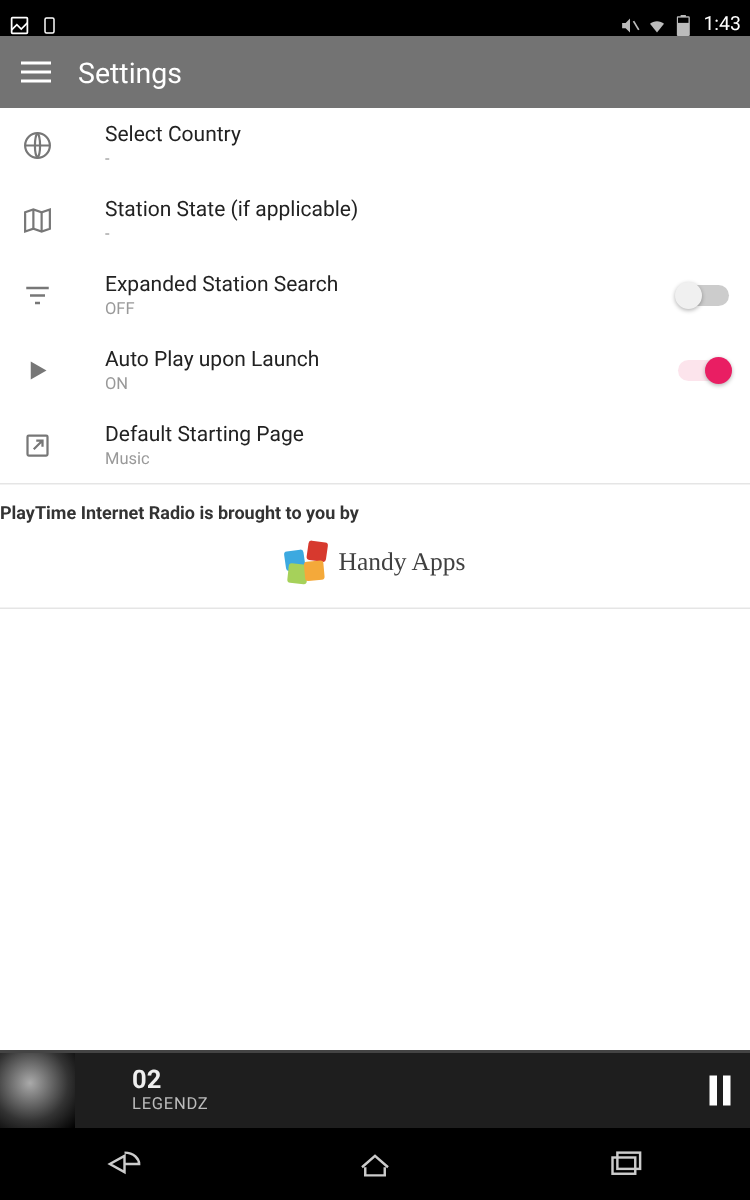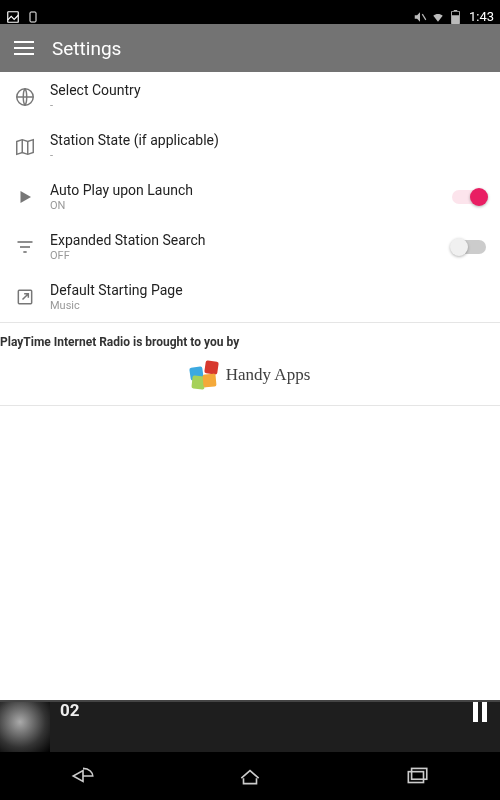--- a/index.html
+++ b/index.html
@@ -43,21 +43,21 @@
     min-height: 46px;
     gap: 14px;
     cursor: pointer;
   }
   .setting-icon {
     width: 22px; height: 22px;
     color: #777;
     flex-shrink: 0;
     display: flex; align-items: center; justify-content: center;
   }
-  .setting-texts { flex: 1; }
+  .setting-texts { flex: 1; margin-left: 20px; }
   .setting-title { font-size: 14px; color: #222; }
   .setting-sub { font-size: 11px; color: #999; margin-top: 1px; }
   .toggle {
     width: 34px; height: 14px;
     background: #ccc;
     border-radius: 7px;
     position: relative;
     flex-shrink: 0;
   }
   .toggle .knob {
@@ -95,22 +95,23 @@
   .sq3 { background: #a6d15a; bottom: 0; left: 2px; transform: rotate(6deg); }
   .sq4 { background: #f4a93a; bottom: 2px; right: 2px; transform: rotate(-5deg); }
   .promo-brand { font-size: 17px; color: #404040; font-family: Georgia, serif; }
   .player {
     position: absolute;
     bottom: 48px;
     left: 0; right: 0;
     height: 52px;
     background: #1e1e1e;
     display: flex;
-    align-items: flex-start;
+    align-items: center;
     border-top: 2px solid #444;
+    gap: 28px;
   }
   .player .art {
     width: 50px; height: 50px;
     background: radial-gradient(circle at 40% 40%, #aaa 0%, #333 60%, #000 100%);
     flex-shrink: 0;
   }
   .player .info { padding-left: 10px; flex: 1; color: #eee; }
   .player .track-no { font-size: 17px; font-weight: bold; line-height: 1; }
   .player .track-name { font-size: 11px; color: #bbb; letter-spacing: 0.5px; }
   .player .pause {
@@ -204,46 +205,46 @@
         </svg>
     </div>
     <div class="setting-texts">
       <div class="setting-title">Station State (if applicable)</div>
       <div class="setting-sub">-</div>
     </div>
   </div>
 
   <div class="setting-row">
     <div class="setting-icon">
-      <svg width="18" height="18" viewBox="0 0 24 24" fill="#777">
-          <polygon points="6,4 20,12 6,20"></polygon>
-        </svg>
-    </div>
-    <div class="setting-texts">
-      <div class="setting-title">Auto Play upon Launch</div>
-      <div class="setting-sub">ON</div>
-    </div>
-    <div class="toggle on">
-        <div class="knob"></div>
-      </div>
-  </div>
-
-  <div class="setting-row">
-    <div class="setting-icon">
       <svg width="20" height="20" viewBox="0 0 24 24" fill="none" stroke="#777" stroke-width="2">
           <line x1="3" y1="6" x2="21" y2="6"></line>
           <line x1="6" y1="12" x2="18" y2="12"></line>
           <line x1="10" y1="18" x2="14" y2="18"></line>
         </svg>
     </div>
     <div class="setting-texts">
       <div class="setting-title">Expanded Station Search</div>
       <div class="setting-sub">OFF</div>
     </div>
     <div class="toggle">
+        <div class="knob"></div>
+      </div>
+  </div>
+
+  <div class="setting-row">
+    <div class="setting-icon">
+      <svg width="18" height="18" viewBox="0 0 24 24" fill="#777">
+          <polygon points="6,4 20,12 6,20"></polygon>
+        </svg>
+    </div>
+    <div class="setting-texts">
+      <div class="setting-title">Auto Play upon Launch</div>
+      <div class="setting-sub">ON</div>
+    </div>
+    <div class="toggle on">
         <div class="knob"></div>
       </div>
   </div>
 
   <div class="setting-row">
     <div class="setting-icon">
       <svg width="20" height="20" viewBox="0 0 24 24" fill="none" stroke="#777" stroke-width="1.8">
           <rect x="4" y="4" width="16" height="16" rx="1"></rect>
           <path d="M9 15l7-7M11 8h5v5"></path>
         </svg>
@@ -269,20 +270,21 @@
     </div>
   </div>
 
   <div class="divider"></div>
 </div>
 
 <div class="player">
   <div class="art"></div>
   <div class="info">
     <div class="track-no">02</div>
+    <div class="track-name">LEGENDZ</div>
   </div>
   <div class="pause">
     <span></span>
       <span></span>
   </div>
 </div>
 
 <div class="navbar">
   <div class="nav-btn">
     <svg width="26" height="26" viewBox="0 0 24 24" fill="none" stroke="#ccc" stroke-width="1.5">

